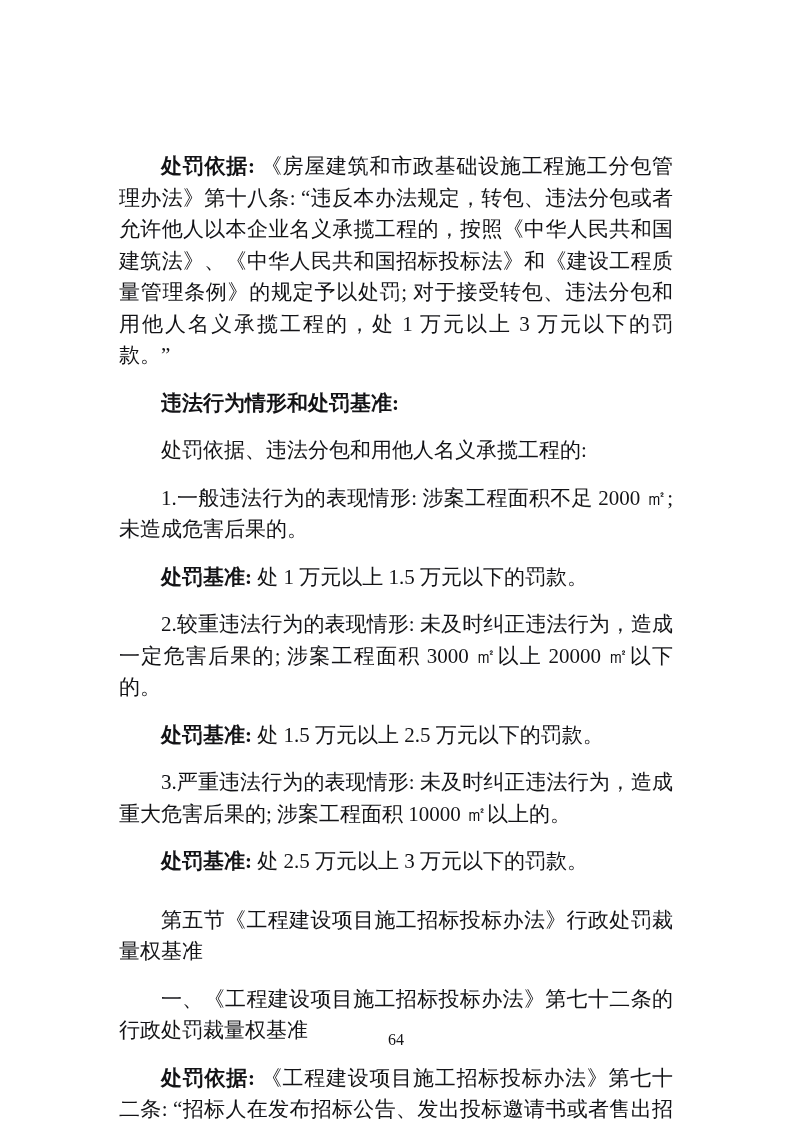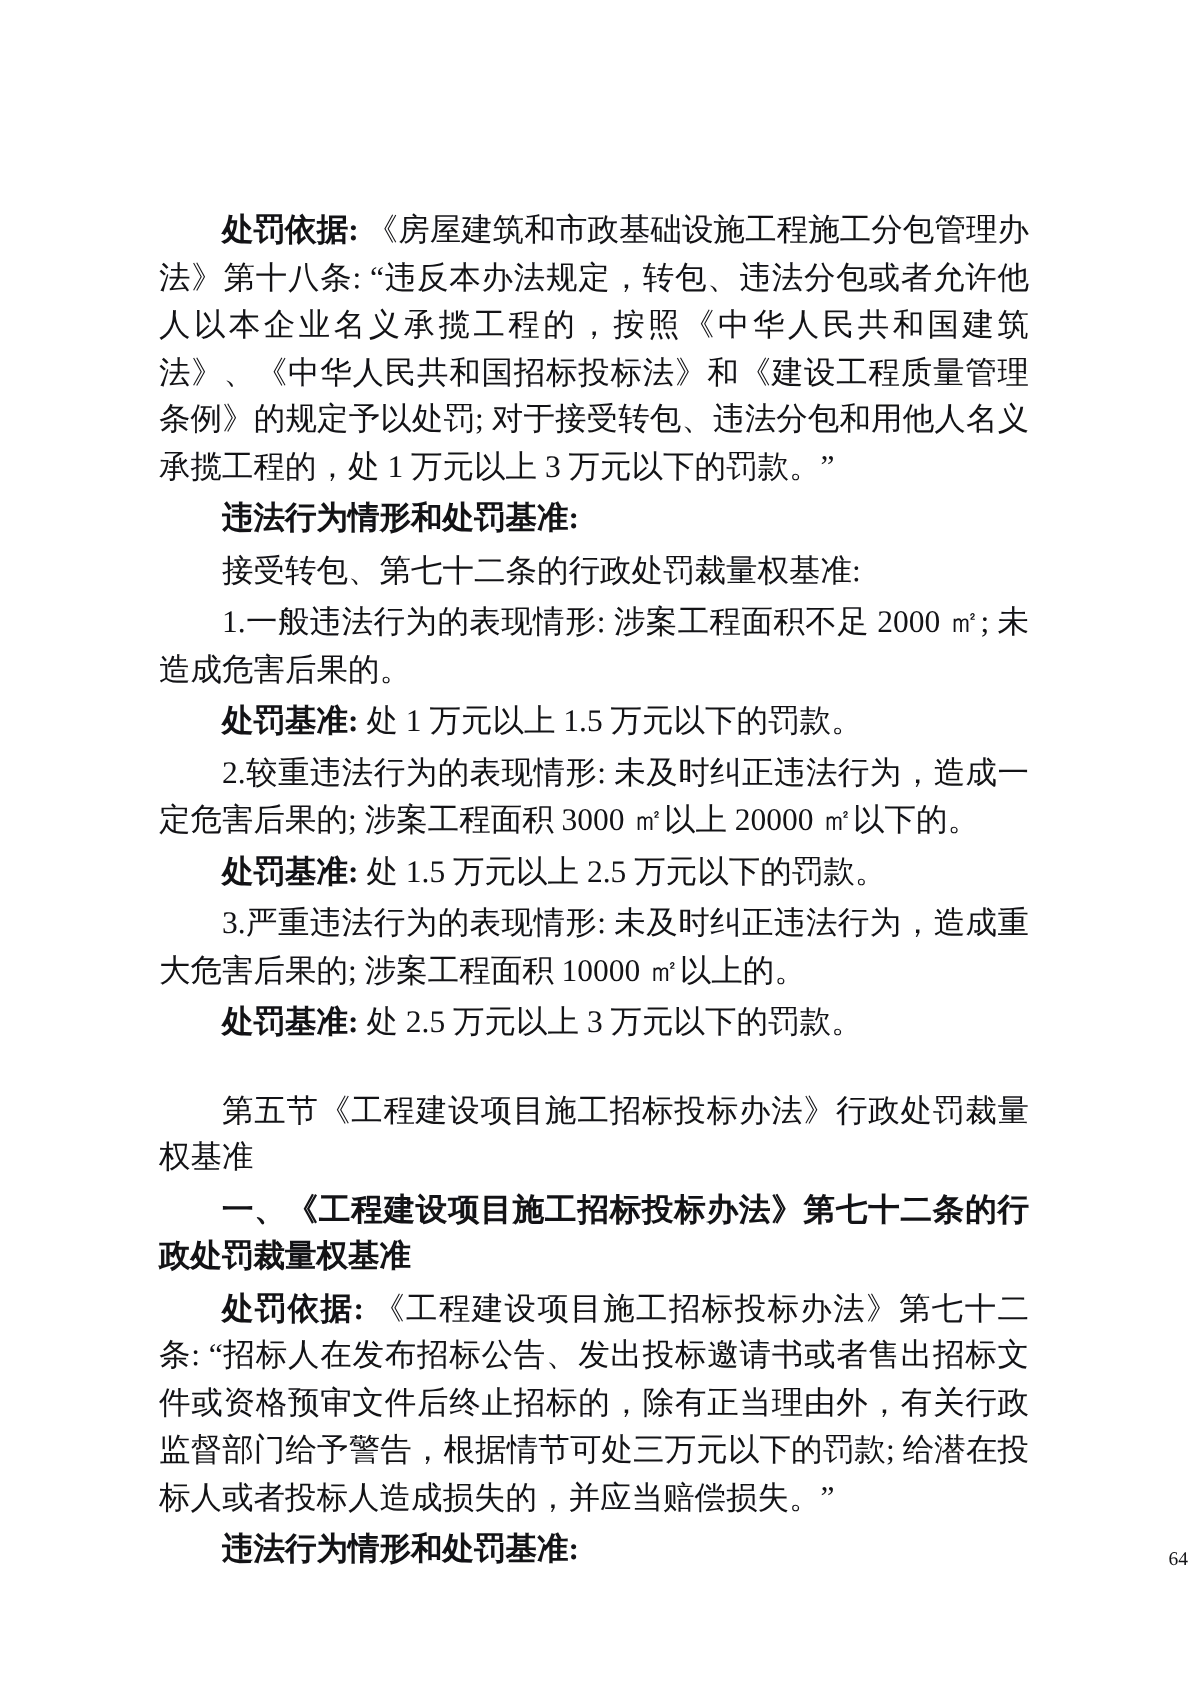--- a/index.html
+++ b/index.html
@@ -15,52 +15,52 @@
   .content {
     position: absolute;
     left: 103px;
     top: 135px;
     width: 586px;
     font-size: 21px;
     line-height: 31.5px;
     text-align: justify;
   }
   .content p {
-    margin: 3px;
+    margin: 16px;
     text-indent: 42px;
   }
   .lead-bold { font-weight: bold; }
   .bold-line { font-weight: bold; }
   .section-heading {
     margin-top: 27px !important;
     font-weight: normal;
   }
-  .sub-heading { font-weight: bold; }
+  .sub-heading { font-weight: normal; }
   .page-number {
     position: absolute;
     top: 1031px;
     left: 0;
     width: 100%;
-    text-align: right;
-    font-size: 13px;
+    text-align: center;
+    font-size: 16px;
     color: #131316;
     font-family: "Liberation Serif", "DejaVu Serif", serif;
   }
 </style>
 </head>
 <body>
 
 <div class="page">
   <div class="content">
 
     <p><span class="lead-bold">处罚依据: </span><span>《房屋建筑和市政基础设施工程施工分包管理办法》第十八条: “违反本办法规定，转包、违法分包或者允许他人以本企业名义承揽工程的，按照《中华人民共和国建筑法》、《中华人民共和国招标投标法》和《建设工程质量管理条例》的规定予以处罚; 对于接受转包、违法分包和用他人名义承揽工程的，处 1 万元以上 3 万元以下的罚款。”</span></p>
 
     <p class="bold-line">违法行为情形和处罚基准:</p>
 
-    <p>接受转包、第七十二条的行政处罚裁量权基准:</p>
+    <p>处罚依据、违法分包和用他人名义承揽工程的:</p>
 
     <p>1.一般违法行为的表现情形: 涉案工程面积不足 2000 ㎡; 未造成危害后果的。</p>
 
     <p><span class="lead-bold">处罚基准: </span><span>处 1 万元以上 1.5 万元以下的罚款。</span></p>
 
     <p>2.较重违法行为的表现情形: 未及时纠正违法行为，造成一定危害后果的; 涉案工程面积 3000 ㎡以上 20000 ㎡以下的。</p>
 
     <p><span class="lead-bold">处罚基准: </span><span>处 1.5 万元以上 2.5 万元以下的罚款。</span></p>
 
     <p>3.严重违法行为的表现情形: 未及时纠正违法行为，造成重大危害后果的; 涉案工程面积 10000 ㎡以上的。</p>

